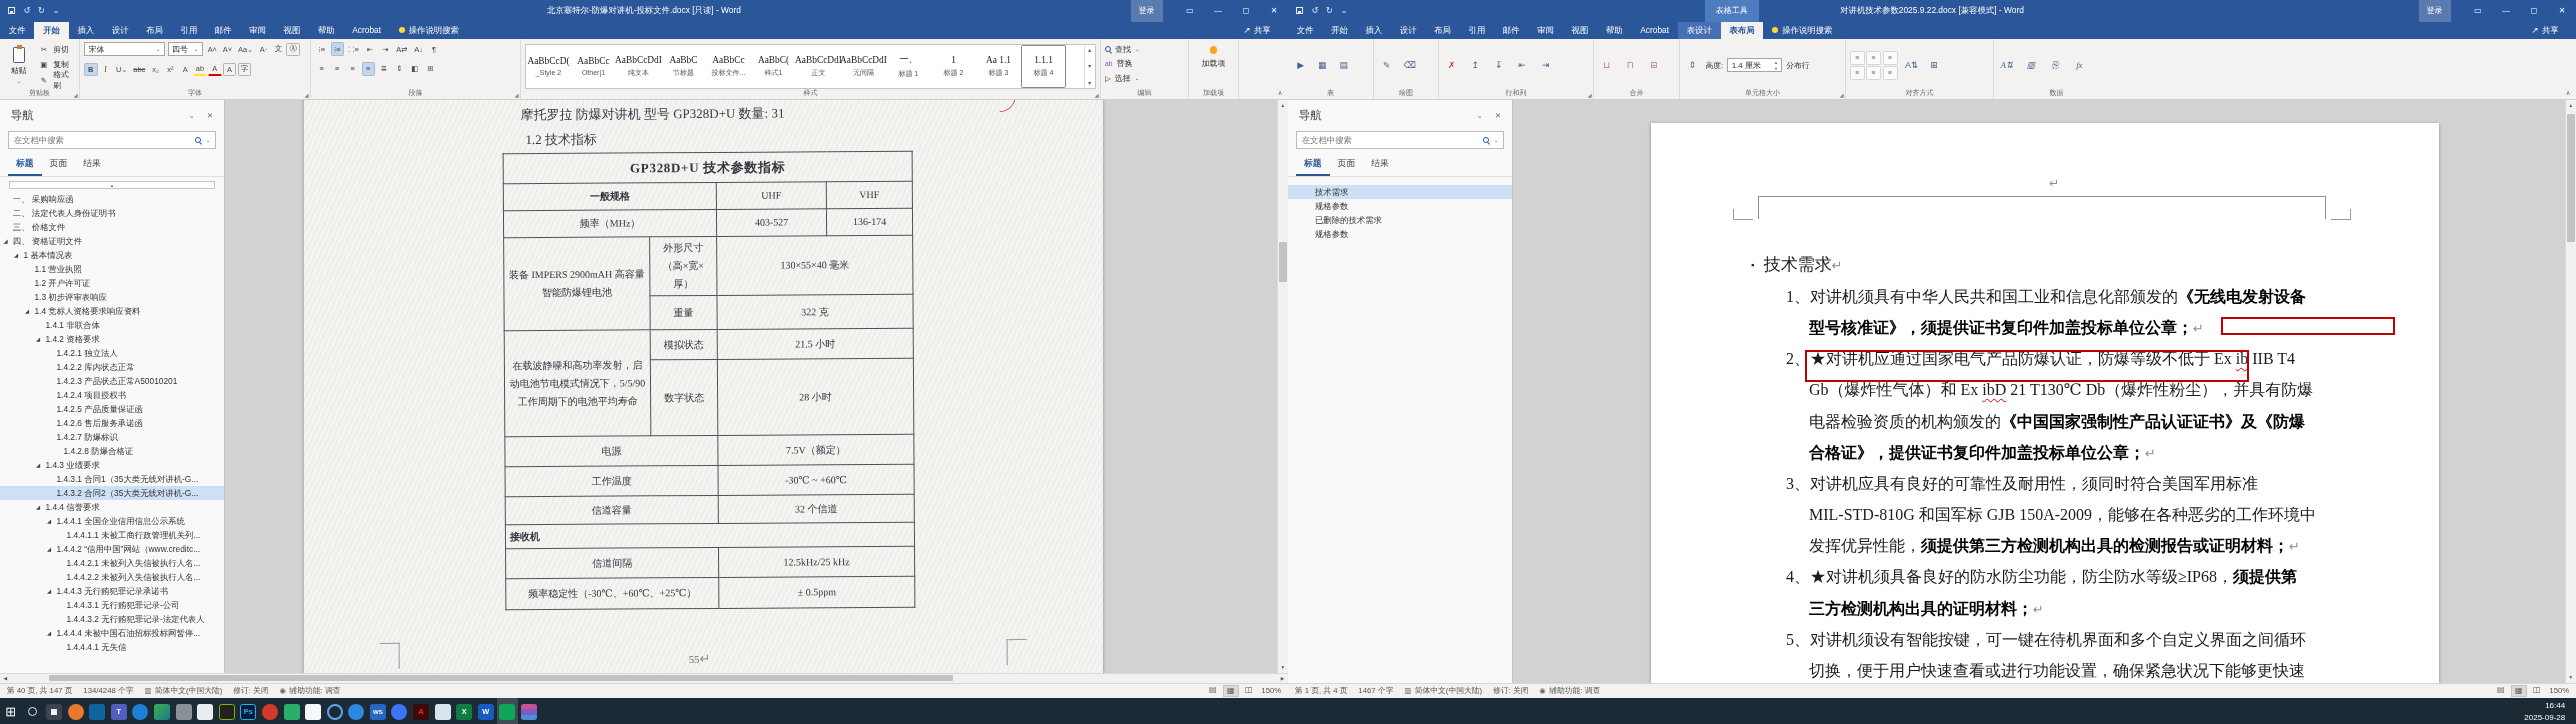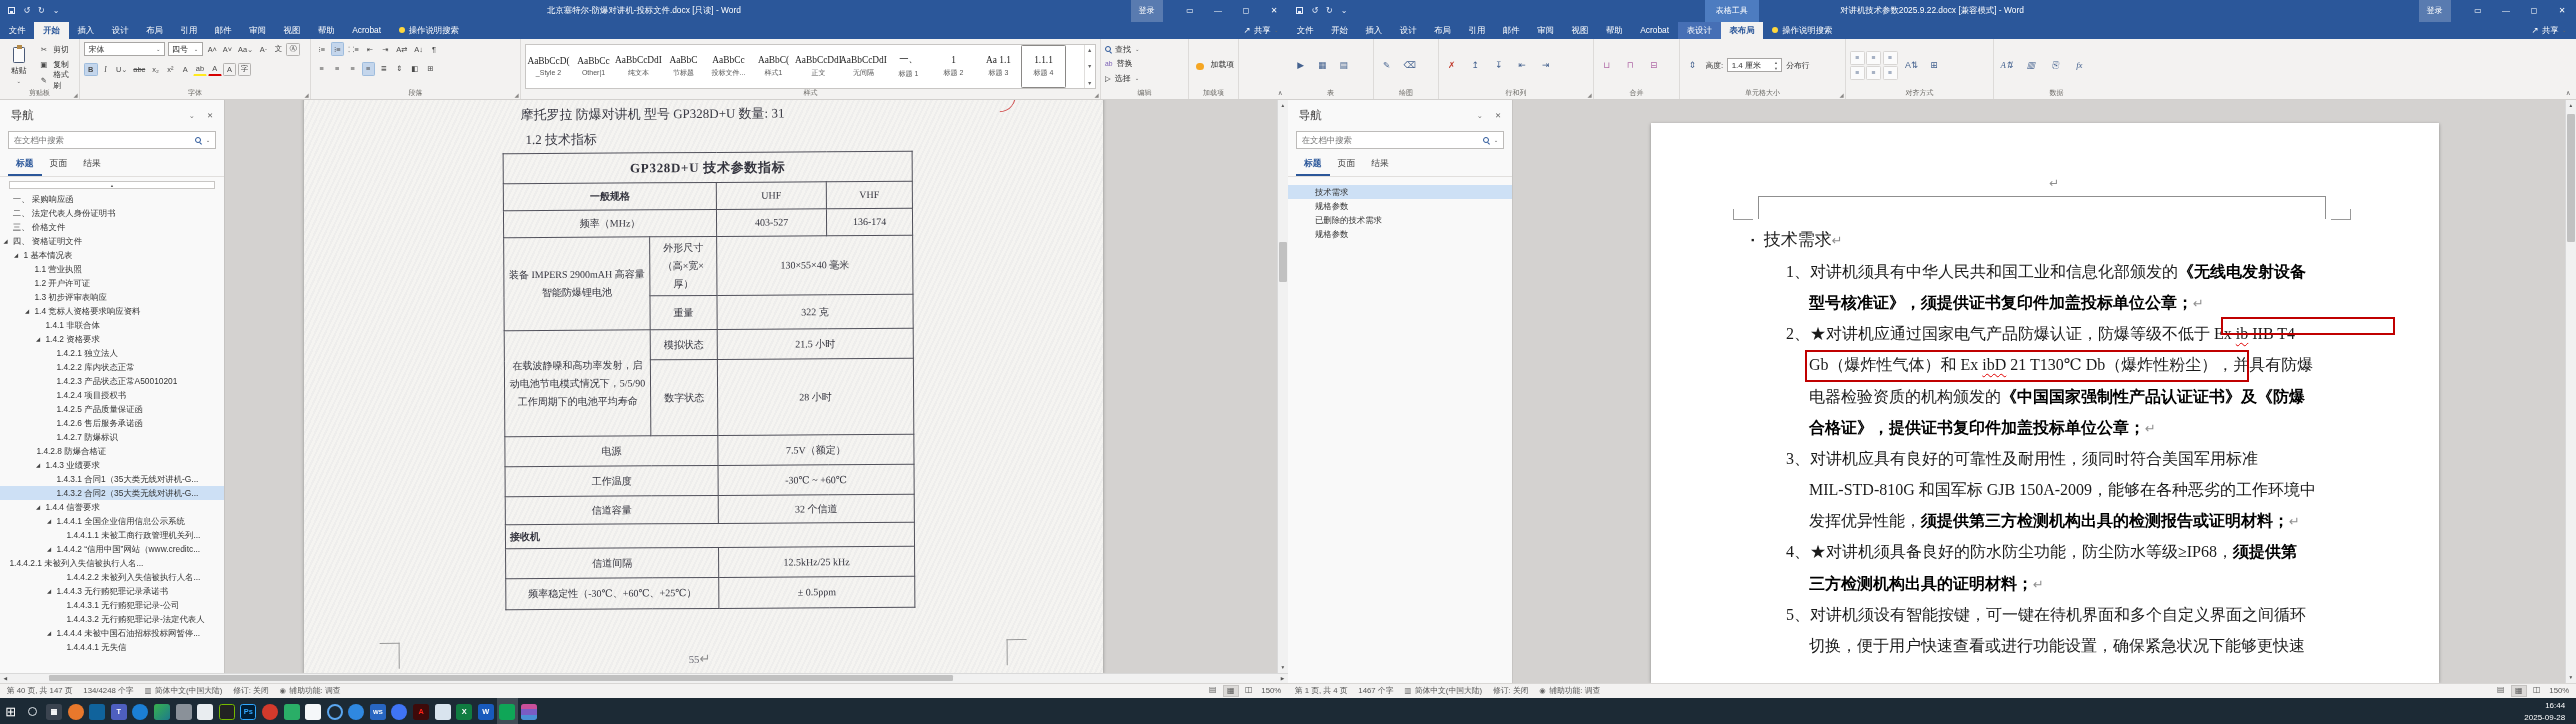--- a/index.html
+++ b/index.html
@@ -106,21 +106,21 @@
   .dtable td.lft{text-align:left;}
   .dtable td.ttl{font-size:13px;font-weight:bold;letter-spacing:0.7px;}
   .dtable td.bld{font-weight:bold;}
   .stamp-arc{position:absolute;width:47px;height:37px;border:1.7px solid rgba(200,30,30,.75);border-radius:50%;border-left-color:transparent;border-bottom-color:transparent;transform:rotate(38deg);}
   .fmark{position:absolute;width:20px;height:26px;}
   .fmark.l{border-top:1px solid #9a9a9a;border-right:1px solid #9a9a9a;}
   .fmark.r{border-top:1px solid #9a9a9a;border-left:1px solid #9a9a9a;}
   .pgnum{position:absolute;font-family:"Liberation Serif",serif;font-size:10.8px;color:#6d6d77;}
 
   
-  .rline{position:absolute;font-family:"Liberation Serif","DejaVu Serif",serif;font-size:16px;color:#1b1b1b;white-space:nowrap;}
+  .rline{position:absolute;font-family:"Liberation Serif","DejaVu Serif",serif;font-size:16px;color:#1b1b1b;white-space:nowrap;margin-top:25px;}
   .rline b{color:#000;}
   .rhead{font-size:17px;}
   .bullet-sq{font-size:9.4px;margin-right:9.4px;vertical-align:2px;}
   .pilcrow{color:#8f8f8f;font-size:13px;font-family:"DejaVu Sans",sans-serif;}
   .redbox{position:absolute;border:2px solid #c00000;}
   .wavy{text-decoration:underline;text-decoration-style:wavy;text-decoration-color:#e00000;text-decoration-thickness:1px;text-underline-offset:3.4px;}
   .hdrline{position:absolute;border-top:1.2px solid #8f8f8f;border-left:1.2px solid #8f8f8f;border-right:1.2px solid #8f8f8f;}
   .cmark{position:absolute;width:20px;height:10.8px;}
   .cmark.l{border-bottom:1px solid #9a9a9a;border-left:1px solid #9a9a9a;}
   .cmark.r{border-bottom:1px solid #9a9a9a;border-right:1px solid #9a9a9a;}
@@ -463,21 +463,21 @@
             </div>
           <div class="erow">
               <span style="font-size:7.4px">▷</span>
               <span>选择</span>
               <span class="carr">⌄</span>
             </div>
         </div>
         <span class="glabel">编辑</span>
       </div>
 
-      <div class="rgroup" style="width:50px;flex-direction:row;align-items:center;">
+      <div class="rgroup" style="width:50px;flex-direction:column;align-items:center;">
         <span class="addin-dot"></span>
         <span style="font-size:7.8px;color:#333;text-align:center;line-height:1.3;">加载项</span>
         <span class="glabel">加载项</span>
       </div>
       <span class="collapse-ribbon">∧</span>
     </div>
 
     <div class="content">
       <div class="navpane">
         <div class="nav-head">
@@ -569,21 +569,21 @@
                 <span>1.4.2.5 产品质量保证函</span>
               </div>
               <div class="nav-item" style="padding-left: 47px;">
                 <span class="exp"></span>
                 <span>1.4.2.6 售后服务承诺函</span>
               </div>
               <div class="nav-item" style="padding-left: 47px;">
                 <span class="exp"></span>
                 <span>1.4.2.7 防爆标识</span>
               </div>
-              <div class="nav-item" style="padding-left: 27px;">
+              <div class="nav-item" style="padding-left: 54px;">
                 <span class="exp"></span>
                 <span>1.4.2.8 防爆合格证</span>
               </div>
               <div class="nav-item" style="padding-left: 36px;">
                 <span class="exp">◢</span>
                 <span>1.4.3 业绩要求</span>
               </div>
               <div class="nav-item" style="padding-left: 47px;">
                 <span class="exp"></span>
                 <span>1.4.3.1 合同1（35大类无线对讲机-G...</span>
@@ -601,21 +601,21 @@
                 <span>1.4.4.1 全国企业信用信息公示系统</span>
               </div>
               <div class="nav-item" style="padding-left: 57px;">
                 <span class="exp"></span>
                 <span>1.4.4.1.1 未被工商行政管理机关列...</span>
               </div>
               <div class="nav-item" style="padding-left: 47px;">
                 <span class="exp">◢</span>
                 <span>1.4.4.2 “信用中国”网站（www.creditc...</span>
               </div>
-              <div class="nav-item" style=" align-items: center;">
+              <div class="nav-item" style="padding-left: 57px; align-items: center;">
                 <span class="exp"></span>
                 <span>1.4.4.2.1 未被列入失信被执行人名...</span>
               </div>
               <div class="nav-item" style="padding-left: 57px;">
                 <span class="exp"></span>
                 <span>1.4.4.2.2 未被列入失信被执行人名...</span>
               </div>
               <div class="nav-item" style="padding-left: 47px;">
                 <span class="exp">◢</span>
                 <span>1.4.4.3 无行贿犯罪记录承诺书</span>

